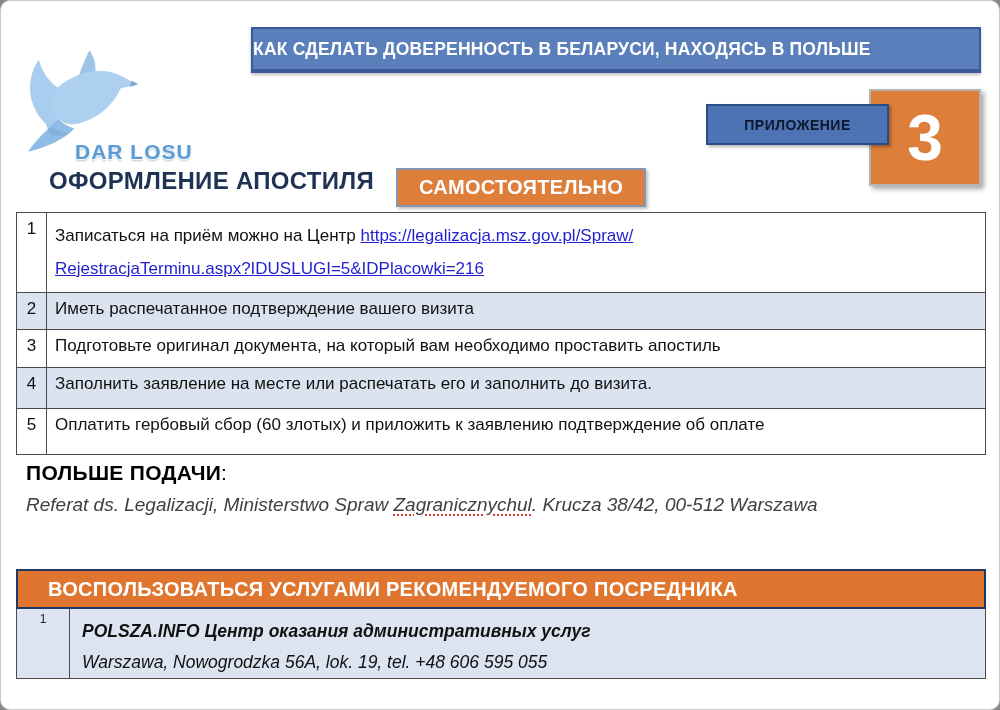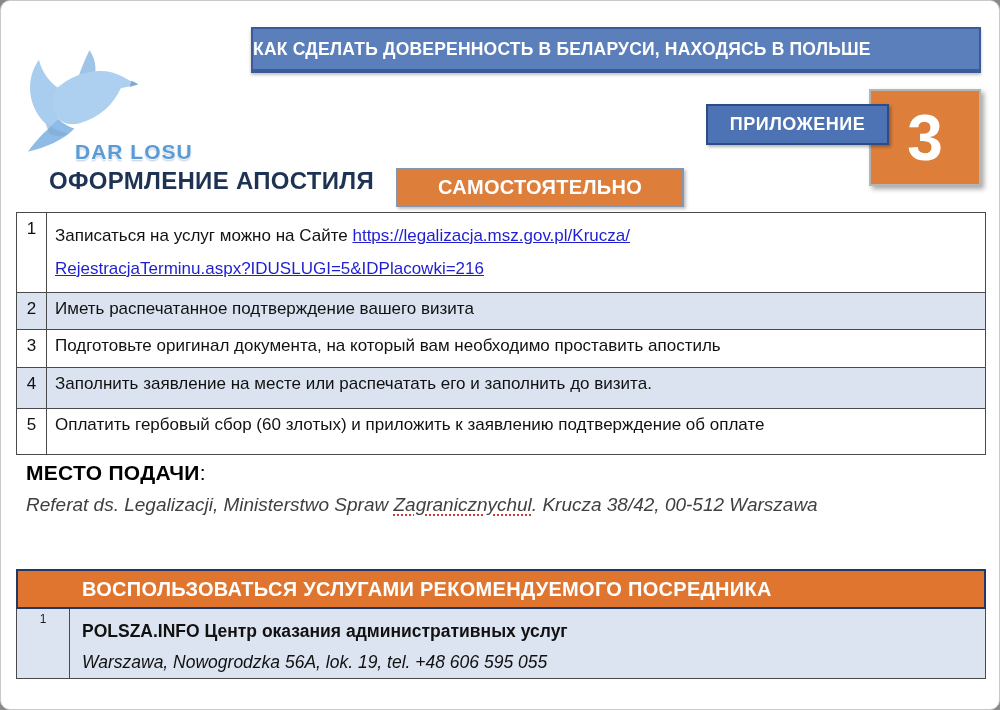--- a/index.html
+++ b/index.html
@@ -39,28 +39,28 @@
     display:flex;align-items:center;justify-content:center;
     box-shadow:3px 3px 5px rgba(0,0,0,.35);z-index:1;
   }
   .appendix-number span{color:#fff;font-size:64px;font-weight:bold;line-height:1;}
   .appendix-label{
     position:absolute;left:705px;top:103px;width:183px;height:41px;
     background:var(--appendix-blue);border:2px solid var(--appendix-blue-border);
     display:flex;align-items:center;justify-content:center;
     box-shadow:2px 2px 3px rgba(0,0,0,.3);z-index:2;
   }
-  .appendix-label span{color:#ffffff;font-weight:bold;font-size:18px;letter-spacing:.5px;}
+  .appendix-label span{color:#0f172a;font-weight:bold;font-size:14px;letter-spacing:.5px;}
   
   .section-title{
     position:absolute;left:48px;top:166px;font-size:24px;font-weight:bold;
     color:var(--title-navy);letter-spacing:.3px;
   }
   .section-badge{
-    position:absolute;left:395px;top:167px;width:288px;height:39px;
+    position:absolute;left:395px;top:167px;width:250px;height:39px;
     background:var(--accent-orange);border:2px solid #8496b0;
     display:flex;align-items:center;justify-content:center;
     box-shadow:2px 2px 3px rgba(0,0,0,.25);
   }
   .section-badge span{color:#fff;font-weight:bold;font-size:20px;letter-spacing:.3px;}
   
   .steps{
     position:absolute;left:15px;top:211px;width:970px;
     border-collapse:collapse;table-layout:fixed;
   }
@@ -86,32 +86,32 @@
   .misspelled{
     text-decoration:underline;text-decoration-style:dotted;
     text-decoration-color:#d23b2f;text-decoration-thickness:2px;text-underline-offset:3px;
   }
   
   .orange-banner{
     position:absolute;left:15px;top:568px;width:970px;height:40px;
     background:var(--banner-orange);border:2px solid var(--navy-border);
     display:flex;align-items:center;
   }
-  .orange-banner span{color:#fff;font-weight:bold;font-size:20px;padding-left:30px;letter-spacing:.3px;white-space:nowrap;margin-left:34px;}
+  .orange-banner span{color:#fff;font-weight:bold;font-size:20px;padding-left:30px;letter-spacing:.3px;white-space:nowrap;}
   .agent-table{
     position:absolute;left:15px;top:608px;width:970px;height:70px;
     background:var(--bottom-row-blue);border:1px solid #4a4a4a;border-top:none;
     display:flex;
   }
   .agent-num{
     width:53px;border-right:1px solid #4a4a4a;font-size:12px;color:#222;
     text-align:center;padding-top:3px;
   }
   .agent-body{flex:1;padding:7px 12px;font-size:17.5px;color:#111;}
-  .agent-name{font-weight:bold;line-height:30px;}
+  .agent-name{font-weight:bold;line-height:30px;font-style:italic;}
   .agent-address{font-style:italic;line-height:32px;}
 </style>
 </head>
 <body>
 
 <div class="slide">
 
   <div class="top-banner">
     <span>КАК СДЕЛАТЬ ДОВЕРЕННОСТЬ В БЕЛАРУСИ, НАХОДЯСЬ В ПОЛЬШЕ</span>
   </div>
@@ -138,21 +138,21 @@
   <div class="section-title">ОФОРМЛЕНИЕ АПОСТИЛЯ</div>
   <div class="section-badge">
     <span>САМОСТОЯТЕЛЬНО</span>
   </div>
 
   <table class="steps">
     <tbody>
       <tr class="r1">
         <td class="num">1</td>
         <td class="txt">
-          <span>Записаться на услуг можно на Сайте </span><a>https://legalizacja.msz.gov.pl/Krucza/</a><br>
+          <span>Записаться на приём можно на Центр </span><a>https://legalizacja.msz.gov.pl/Spraw/</a><br>
           <a>RejestracjaTerminu.aspx?IDUSLUGI=5&amp;IDPlacowki=216</a>
         </td>
       </tr>
       <tr class="r2 alt">
         <td class="num">2</td>
         <td class="txt">Иметь распечатанное подтверждение вашего визита</td>
       </tr>
       <tr class="r3">
         <td class="num">3</td>
         <td class="txt">Подготовьте оригинал документа, на который вам необходимо проставить апостиль</td>
@@ -161,21 +161,21 @@
         <td class="num">4</td>
         <td class="txt">Заполнить заявление на месте или распечатать его и заполнить до визита.</td>
       </tr>
       <tr class="r5">
         <td class="num">5</td>
         <td class="txt">Оплатить гербовый сбор (60 злотых) и приложить к заявлению подтверждение об оплате</td>
       </tr>
     </tbody>
   </table>
 
-  <div class="place-heading"><b>МЕСТО ПОДАЧИ</b><span>:</span></div>
+  <div class="place-heading"><b>ПОЛЬШЕ ПОДАЧИ</b><span>:</span></div>
   <div class="place-address"><span>Referat ds. Legalizacji, Ministerstwo Spraw </span><span class="misspelled">Zagranicznychul</span><span>. Krucza 38/42, 00-512 Warszawa</span></div>
 
   <div class="orange-banner">
     <span>ВОСПОЛЬЗОВАТЬСЯ УСЛУГАМИ РЕКОМЕНДУЕМОГО ПОСРЕДНИКА</span>
   </div>
 
   <div class="agent-table">
     <div class="agent-num">1</div>
     <div class="agent-body">
       <div class="agent-name">POLSZA.INFO Центр оказания административных услуг</div>

